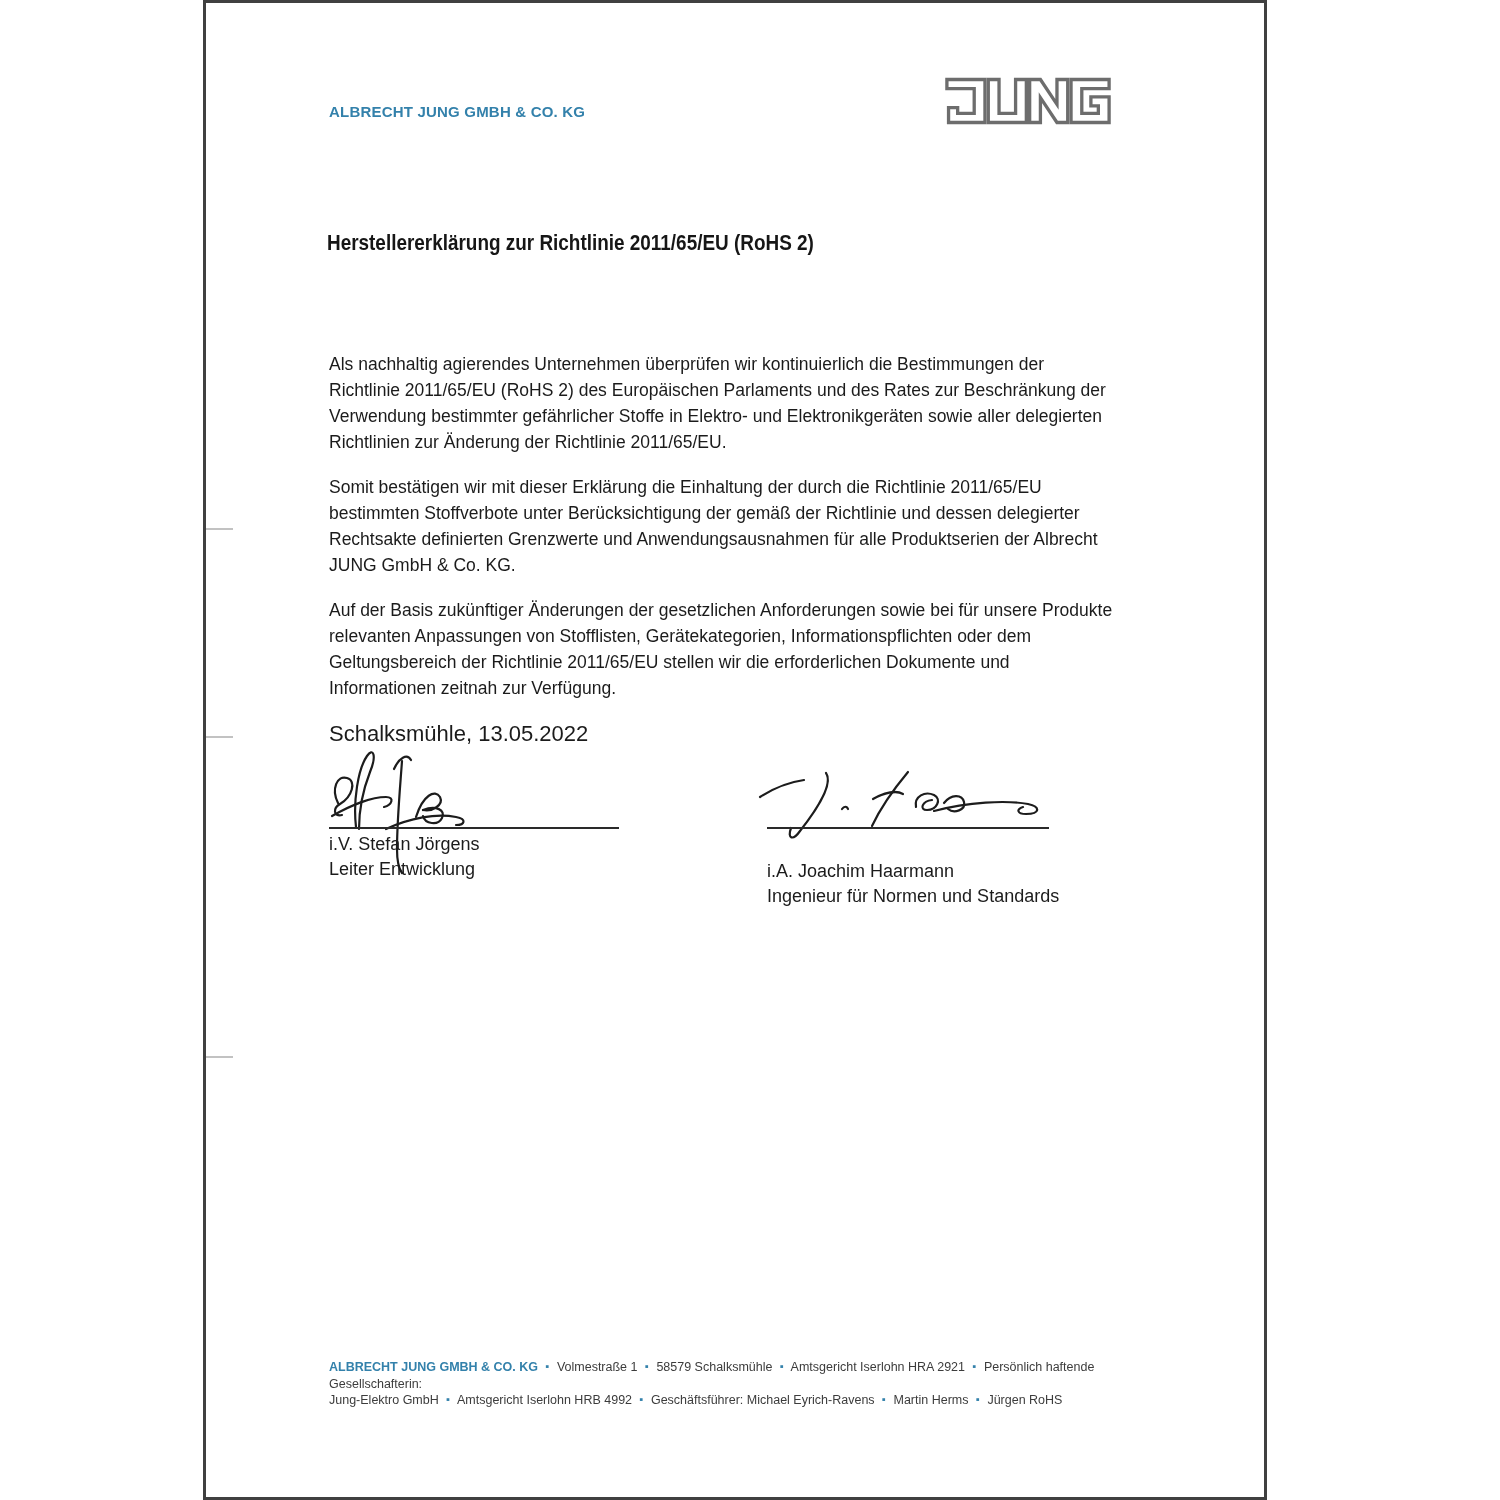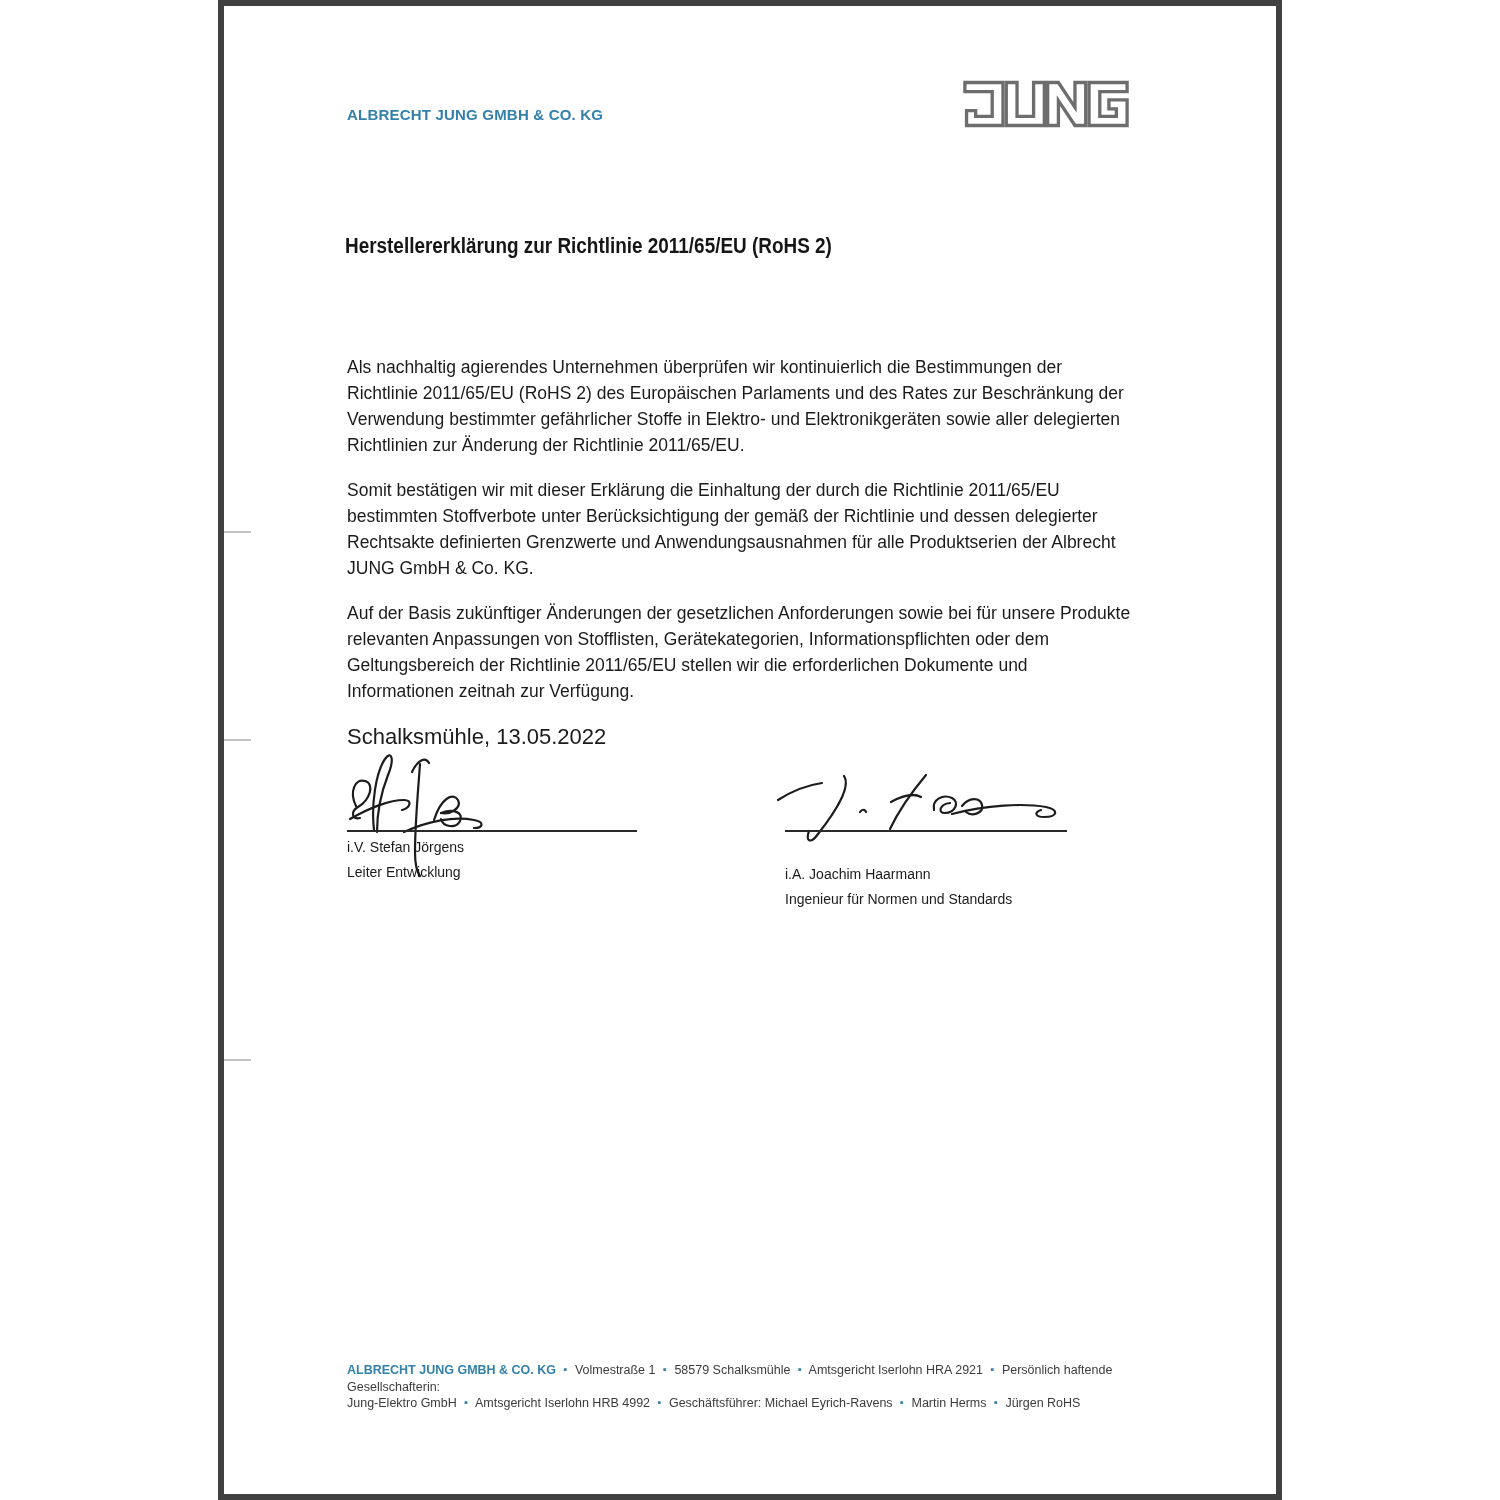--- a/index.html
+++ b/index.html
@@ -3,22 +3,22 @@
 <meta charset="utf-8">
 <style>
   * { margin:0; padding:0; box-sizing:border-box; }
   html,body { background:#ffffff; }
   .canvas {
     position:relative; width:1500px; height:1500px;
     font-family:"Liberation Sans", sans-serif;
     background:#ffffff; overflow:hidden;
   }
   .page {
-    position:absolute; left:218px; top:0; width:1064px; height:1500px;
-    background:#ffffff; border:6px solid #404040;
+    position:absolute; left:203px; top:0; width:1064px; height:1500px;
+    background:#ffffff; border:3px solid #404040;
   }
   .fold-mark {
     position:absolute; left:0; width:27px; height:2px; background:#c2c2c2;
   }
   .company-head {
     position:absolute; left:123px; top:100px;
     font-size:15px; font-weight:bold; color:#3381ab; letter-spacing:0.2px;
   }
   .logo { position:absolute; left:722px; top:74px; width:200px; height:48px; }
   .doc-title {
@@ -38,21 +38,21 @@
   .sig-svg { position:absolute; pointer-events:none; }
   .sig-svg.left  { left:118px; top:742px; width:184px; height:134px; }
   .sig-svg.right { left:540px; top:760px; width:316px; height:92px; }
   .sig-line {
     position:absolute; top:824px; height:0; border-top:2px solid #2a2a2a;
   }
   .sig-line.left  { left:123px; width:290px; }
   .sig-line.right { left:561px; width:282px; }
   .sig-block {
     position:absolute; top:829px;
-    font-size:14px; line-height:25px; color:#1b1b1b;
+    font-size:18px; line-height:25px; color:#1b1b1b;
   }
   .sig-block.left  { left:123px; }
   .sig-block.right { left:561px;margin-top:27px; }
   .footer {
     position:absolute; left:123px; top:1356px; width:830px;
     font-size:12.5px; line-height:16.5px; color:#3c3c3c;
   }
   .footer .co { color:#3381ab; font-weight:bold; }
   .footer .sep { color:#3381ab; font-size:11px; margin:0 4px; position:relative; top:-1px; }
   .footer .made { font-weight:bold; color:#2a2a2a; }

